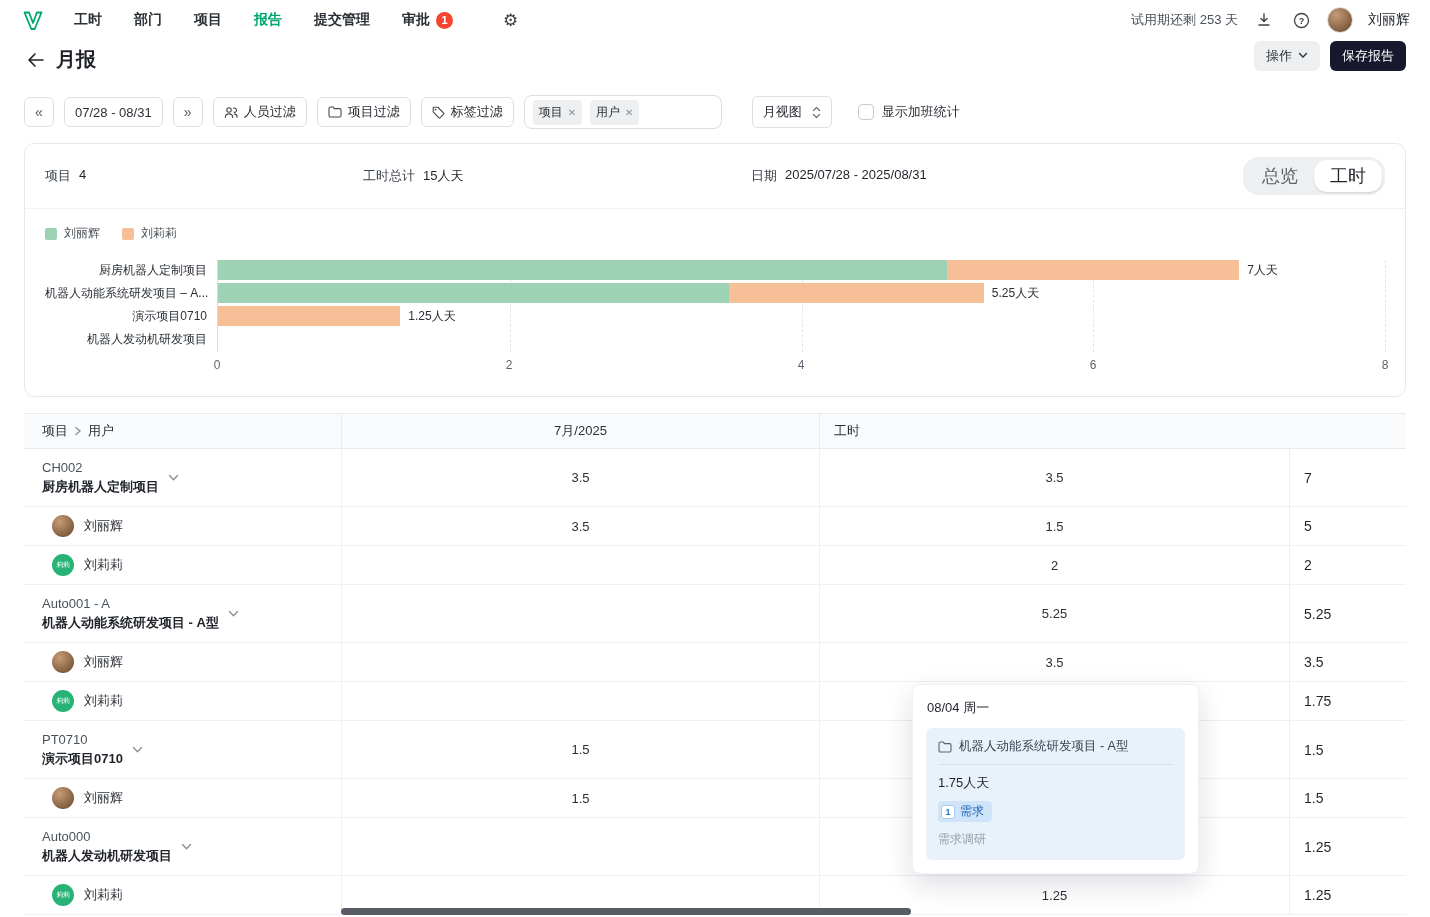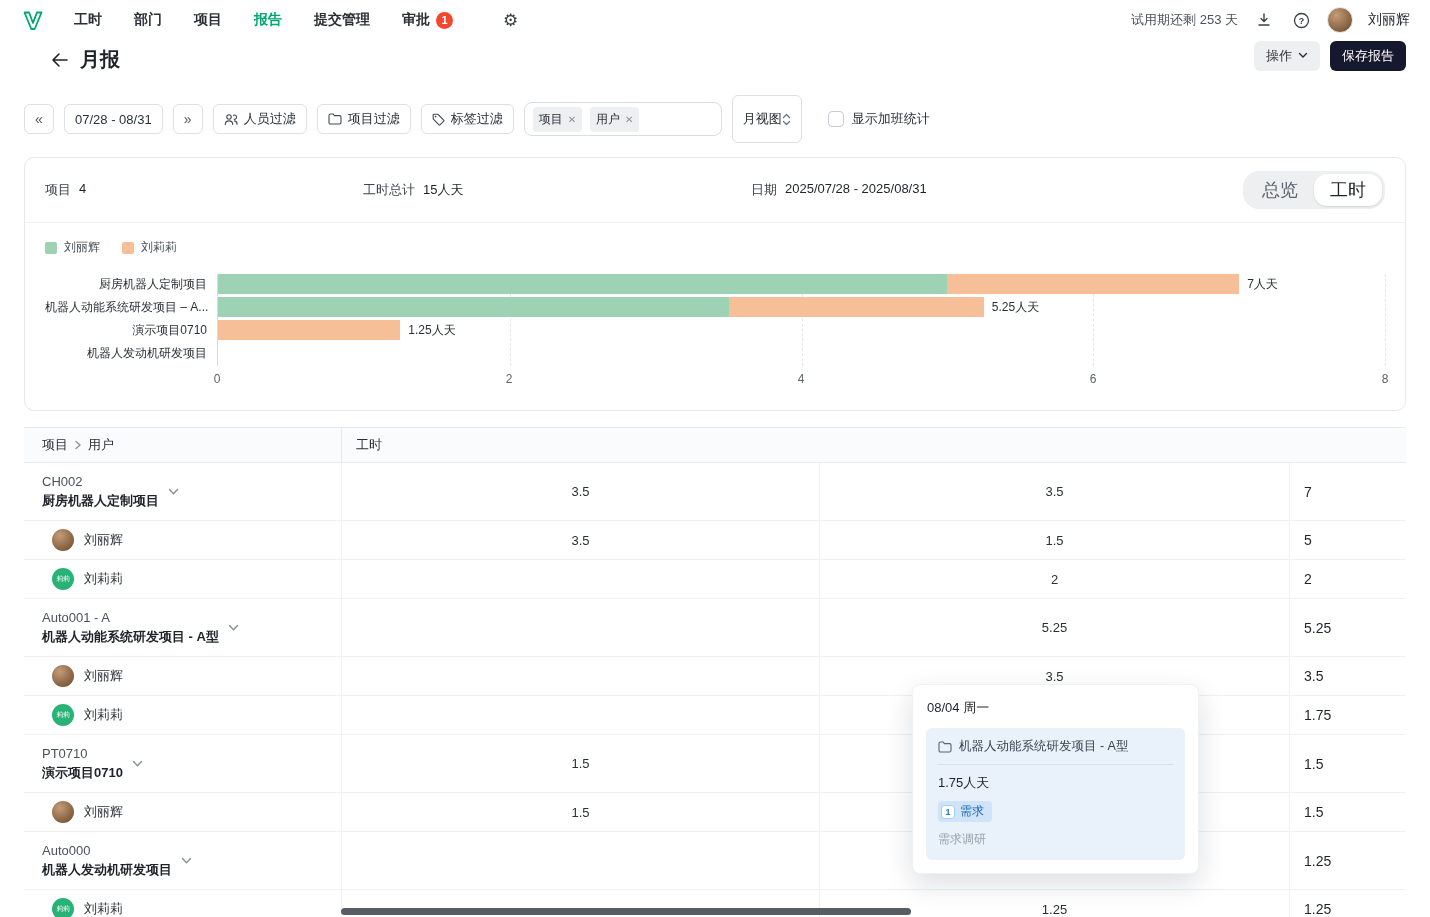--- a/index.html
+++ b/index.html
@@ -15,35 +15,35 @@
   .nav-item { font-size:14px; font-weight:600; color:#2b3036; cursor:pointer; display:flex; align-items:center; gap:6px; }
   .nav-item.active { color:#00a76f; }
   .nav-badge { background:#f4452e; color:#fff; font-size:11px; font-weight:700; min-width:17px; height:17px; border-radius:9px; display:inline-flex; align-items:center; justify-content:center; padding:0 4px; }
   .gear { font-size:17px; color:#3a4046; margin-left:18px; cursor:pointer; line-height:1; }
   .nav-right { margin-left:auto; display:flex; align-items:center; gap:15px; }
   .trial { font-size:13px; color:#4b5258; }
   .icon-btn { width:22px; height:22px; display:flex; align-items:center; justify-content:center; cursor:pointer; }
   .avatar { width:26px; height:26px; border-radius:50%; background:radial-gradient(circle at 35% 30%, #c69c76, #7d5a3c 75%); border:1px solid #e2e2e2; }
   .nav-user { font-size:14px; color:#1f2329; }
   
-  .page-header { display:flex; align-items:center; padding:6px 24px 4px;margin-left:24px; }
+  .page-header { display:flex; align-items:center; padding:6px 24px 4px; }
   .back-btn { width:24px; height:24px; display:flex; align-items:center; justify-content:center; cursor:pointer; margin-right:8px; }
   .page-title { font-size:20px; font-weight:700; }
   .header-actions { margin-left:auto; display:flex; gap:10px; align-items:flex-start; margin-top:-8px; }
   .btn { border:none; border-radius:6px; font-size:13px; padding:6px 12px; cursor:pointer; display:inline-flex; align-items:center; gap:6px; font-family:inherit; }
   .btn-light { background:#edeff1; color:#2b3036; }
   .btn-dark { background:#16182d; color:#fff; }
   
   .filter-bar { display:flex; align-items:center; gap:10px; padding:18px 24px 14px; }
   .fbtn { background:#fff; border:1px solid #dcdfe3; border-radius:6px; height:30px; padding:0 10px; font-size:13px; color:#2b3036; display:inline-flex; align-items:center; gap:6px; cursor:pointer; font-family:inherit; }
   .fbtn.sq { width:30px; justify-content:center; padding:0; font-size:14px; color:#555; }
   .chipbox { border:1px solid #d9dde1; border-radius:8px; height:34px; padding:0 8px; display:flex; align-items:center; gap:8px; min-width:198px; }
   .chip { background:#edeff1; border-radius:4px; font-size:12px; color:#2b3036; padding:4px 6px; display:inline-flex; align-items:center; gap:5px; }
   .chip .x { color:#8a9096; font-size:10px; cursor:pointer; }
-  .selectbox { border:1px solid #dcdfe3; border-radius:6px; height:48px; padding:0 10px; display:inline-flex; align-items:center; font-size:13px; cursor:pointer; background:#fff; }
+  .selectbox { border:1px solid #dcdfe3; border-radius:6px; height:32px; padding:0 10px; display:inline-flex; align-items:center; gap:10px; font-size:13px; cursor:pointer; background:#fff;margin-left:20px; }
   .check-wrap { display:flex; align-items:center; gap:8px; margin-left:16px; cursor:pointer; }
   .checkbox { width:16px; height:16px; border:1.5px solid #c6ccd2; border-radius:4px; background:#fff; }
   .check-label { font-size:13px; color:#2b3036; }
   
   .card { margin:0 24px; border:1px solid #e6e8eb; border-radius:10px; background:#fff; }
   .card-head { display:flex; align-items:center; padding:13px 20px; border-bottom:1px solid #f1f2f4; font-size:13px; }
   .stat { display:flex; gap:8px; color:#1f2329; }
   .stat .lbl { color:#3c434a; }
   .g1 { width:318px; } .g2 { width:388px; }
   .toggle { margin-left:auto; background:#edeff1; border-radius:16px; padding:3px; display:flex; }
@@ -283,20 +283,21 @@
 
 <div class="table">
   <div class="trow thead">
     <div class="cell c1">
       <span>项目</span>
       <svg width="8" height="10" viewBox="0 0 8 10" style="margin:0 6px">
           <path d="M2 1.5 L6 5 2 8.5" stroke="#8a9096" stroke-width="1.3" fill="none" stroke-linecap="round"></path>
         </svg>
       <span>用户</span>
     </div>
+    <div class="cell c2">7月/2025</div>
     <div class="cell">工时</div>
   </div>
 
   <div class="trow r-project">
     <div class="cell c1">
         <div class="pinfo">
       <div class="pmeta">
         <span class="pcode">CH002</span>
         <span class="pname">厨房机器人定制项目</span>
       </div>

